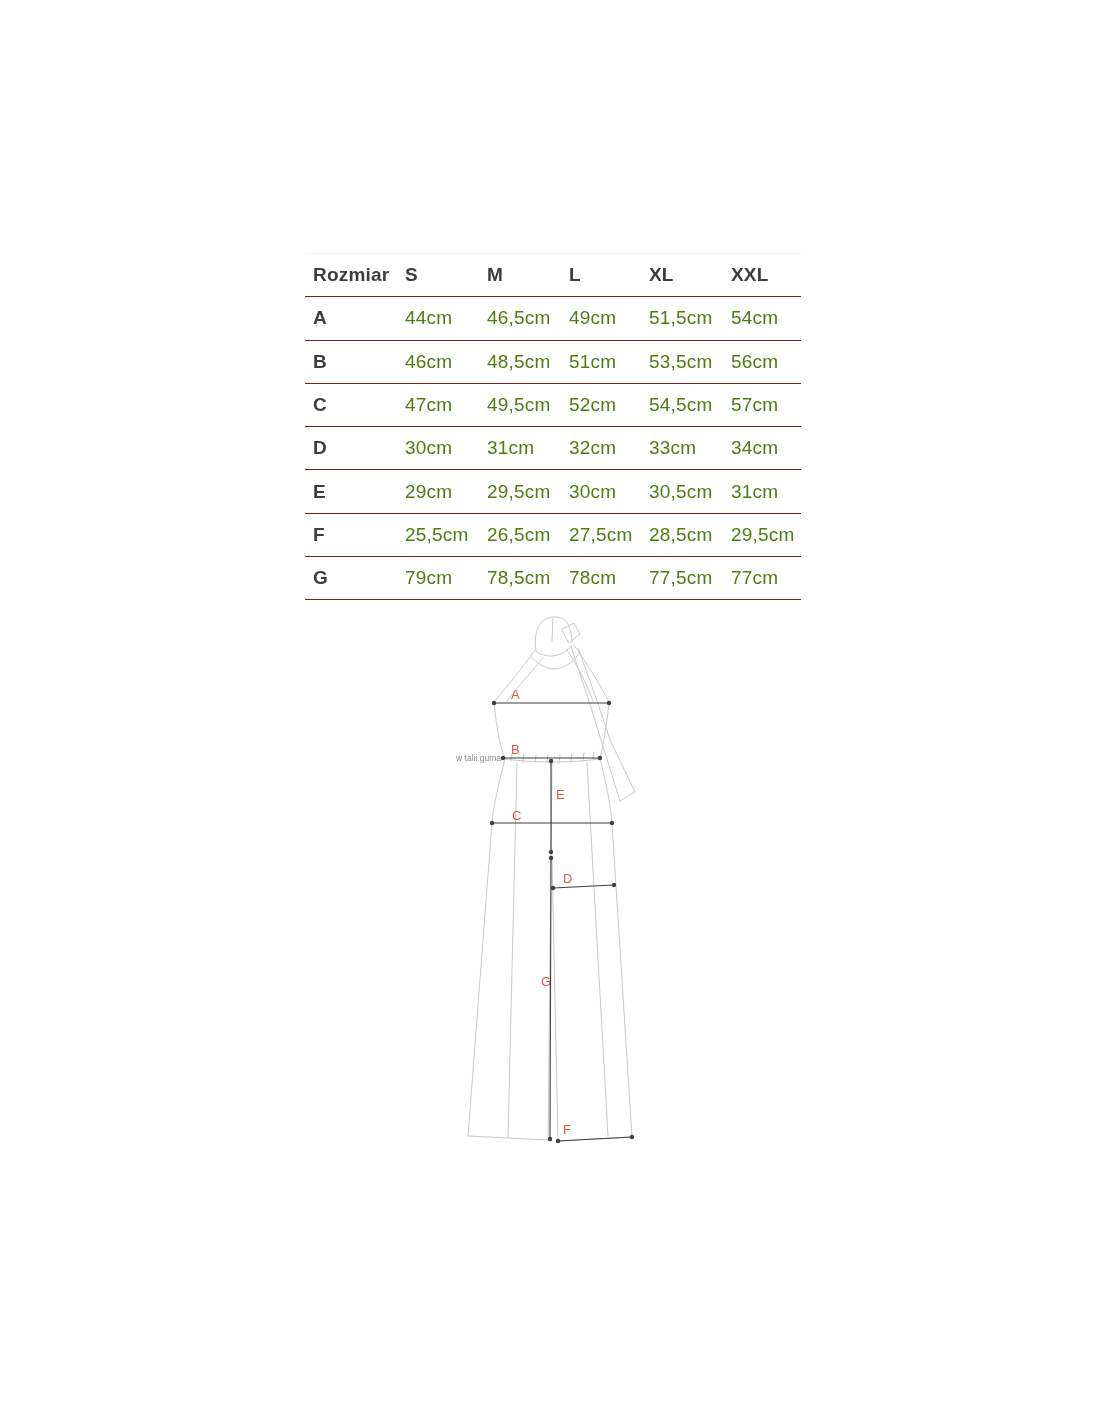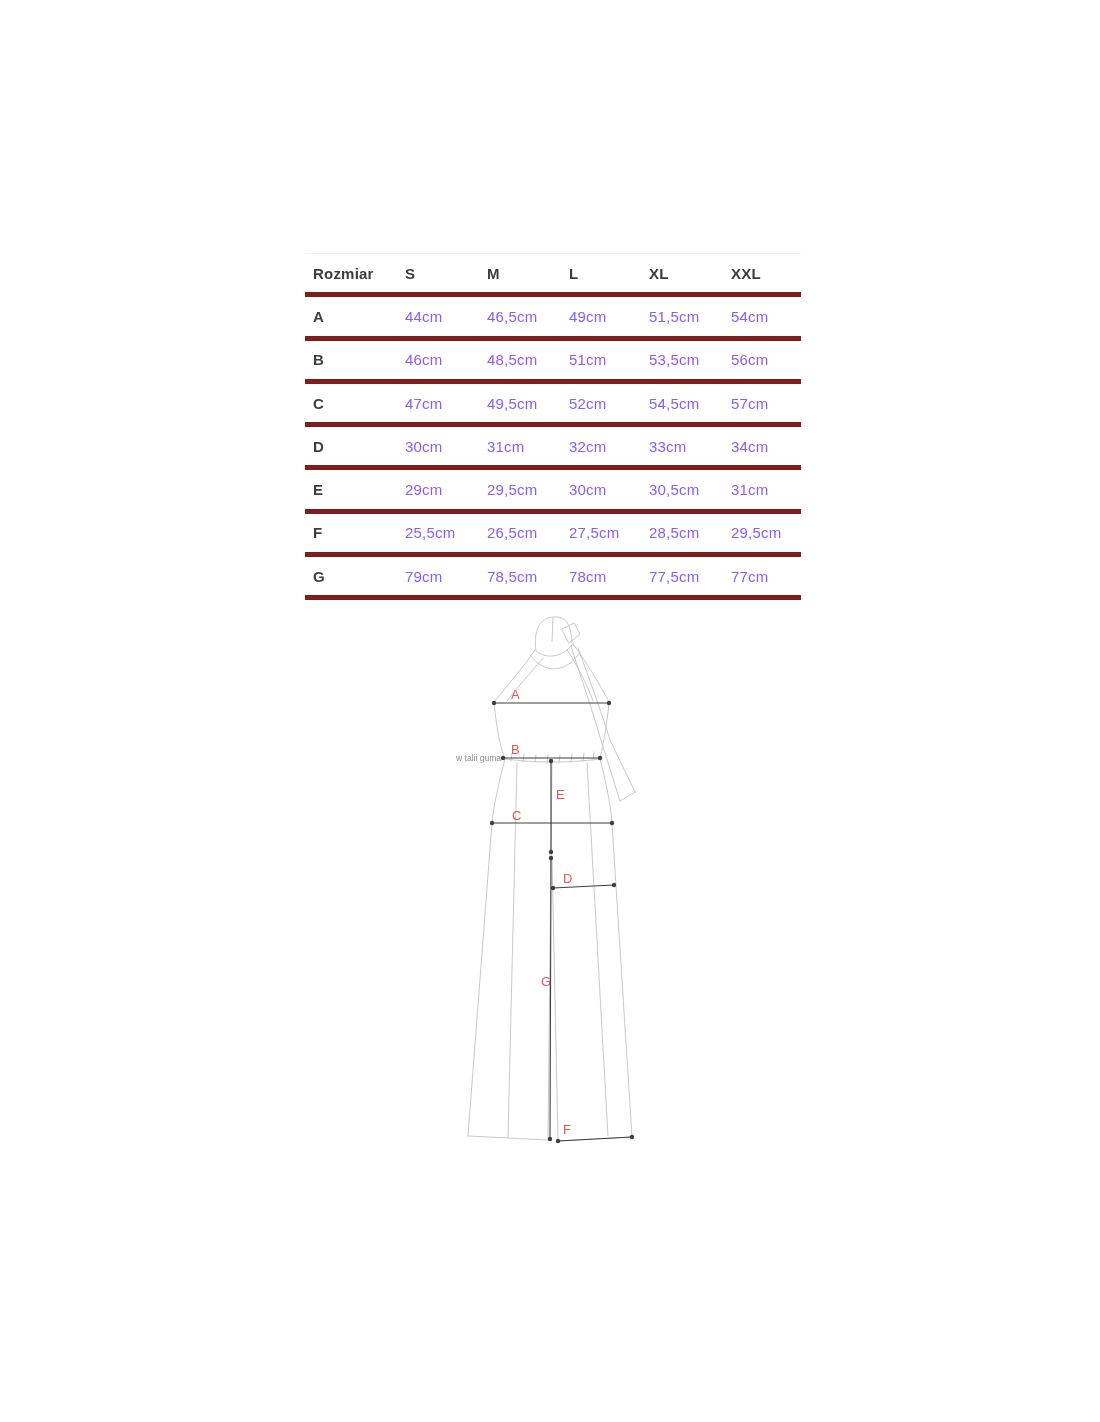--- a/index.html
+++ b/index.html
@@ -15,27 +15,27 @@
   
   .sizetable{
     position:absolute;left:305px;top:253px;width:496px;
     border-top:1px solid #f1f1f1;
   }
   .tr{
     display:grid;
     grid-template-columns:92px 82px 82px 80px 82px 1fr;
     height:43.3px;
     align-items:center;
-    border-bottom:5px solid #7f1d1d;
+    border-bottom:1px solid #7f1d1d;
     padding-left:8px;
     box-sizing:border-box;
-    font-size:15px;
+    font-size:19px;
     letter-spacing:0.2px;
   }
-  .td{color:#8b5cf6;white-space:nowrap;}
+  .td{color:#4d7c0f;white-space:nowrap;}
   .k{color:#3d3d3d;font-weight:700;}
   .thead .td{color:#3d3d3d;font-weight:700;}
 
   
   .diagram{position:absolute;left:430px;top:598px;width:260px;height:560px;}
   .diagram text{font-family:"Liberation Sans", sans-serif;}
   .mlabel{font-size:13px;}
   .note{font-size:8.5px;}
 </style>
 </head>

